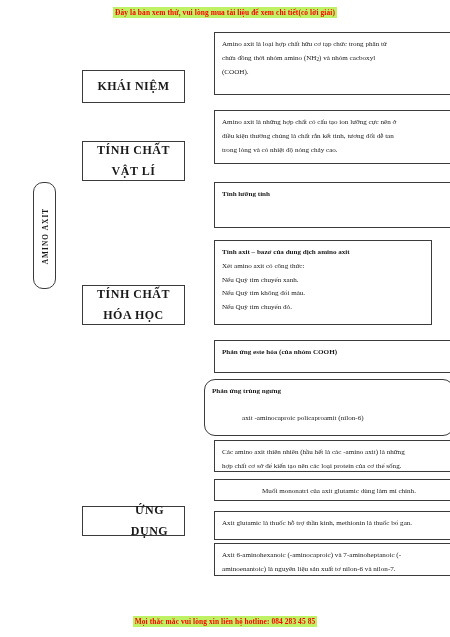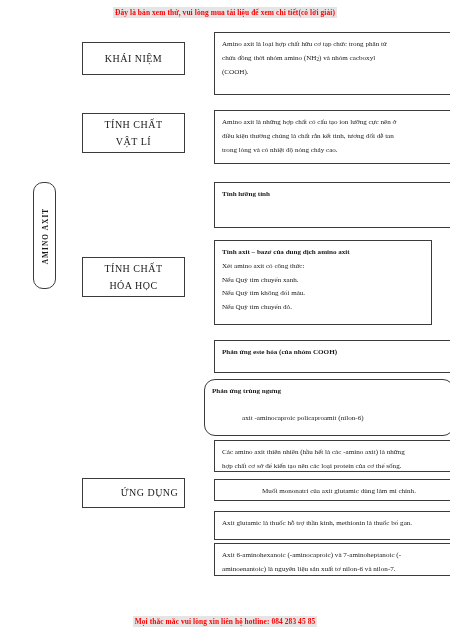--- a/index.html
+++ b/index.html
@@ -28,46 +28,47 @@
     position: absolute;
     left: 0;
     width: 450px;
     text-align: center;
     font-weight: bold;
     font-size: 7.4px;
     letter-spacing: 0.1px;
     white-space: nowrap;
   }
   .banner span.hl {
-    background: #e5e5e5;
+    background: #bef264;
     color: #ff0000;
     padding: 1px 2px;
   }
   #banner-top { top: 8px; }
   #banner-bottom { top: 617px; }
 
   
   .box {
     position: absolute;
     border: 1px solid #3b3b3b;
     box-sizing: border-box;
     background: #fff;
   }
 
   
   .label-box {
     display: flex;
     flex-direction: column;
     align-items: center;
     justify-content: center;
-    font-weight: normal;
-    font-size: 10px;
+    font-weight: bold;
+    font-size: 12px;
     letter-spacing: 0.5px;
     line-height: 1.75;
     text-align: center;
+    margin-top: 28px;
   }
 
   
   .content-box {
     padding: 5px 7px 4px 7px;
     font-size: 7.1px;
     line-height: 1.95;
     margin-left: 24px;
   }
   .content-box p {

